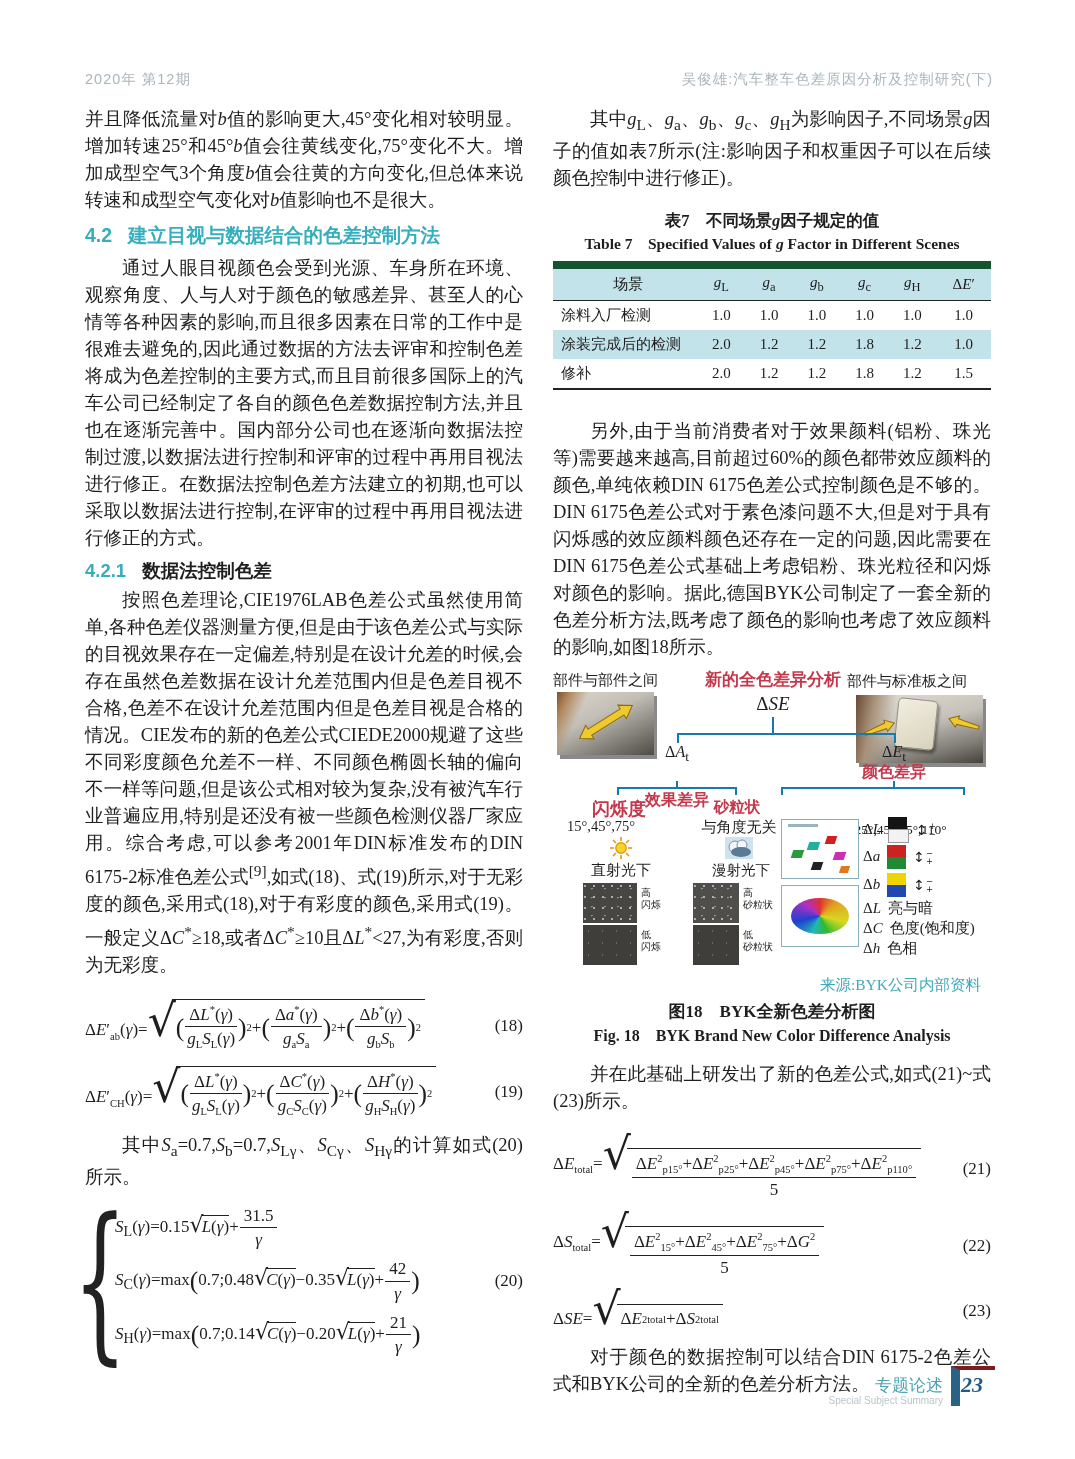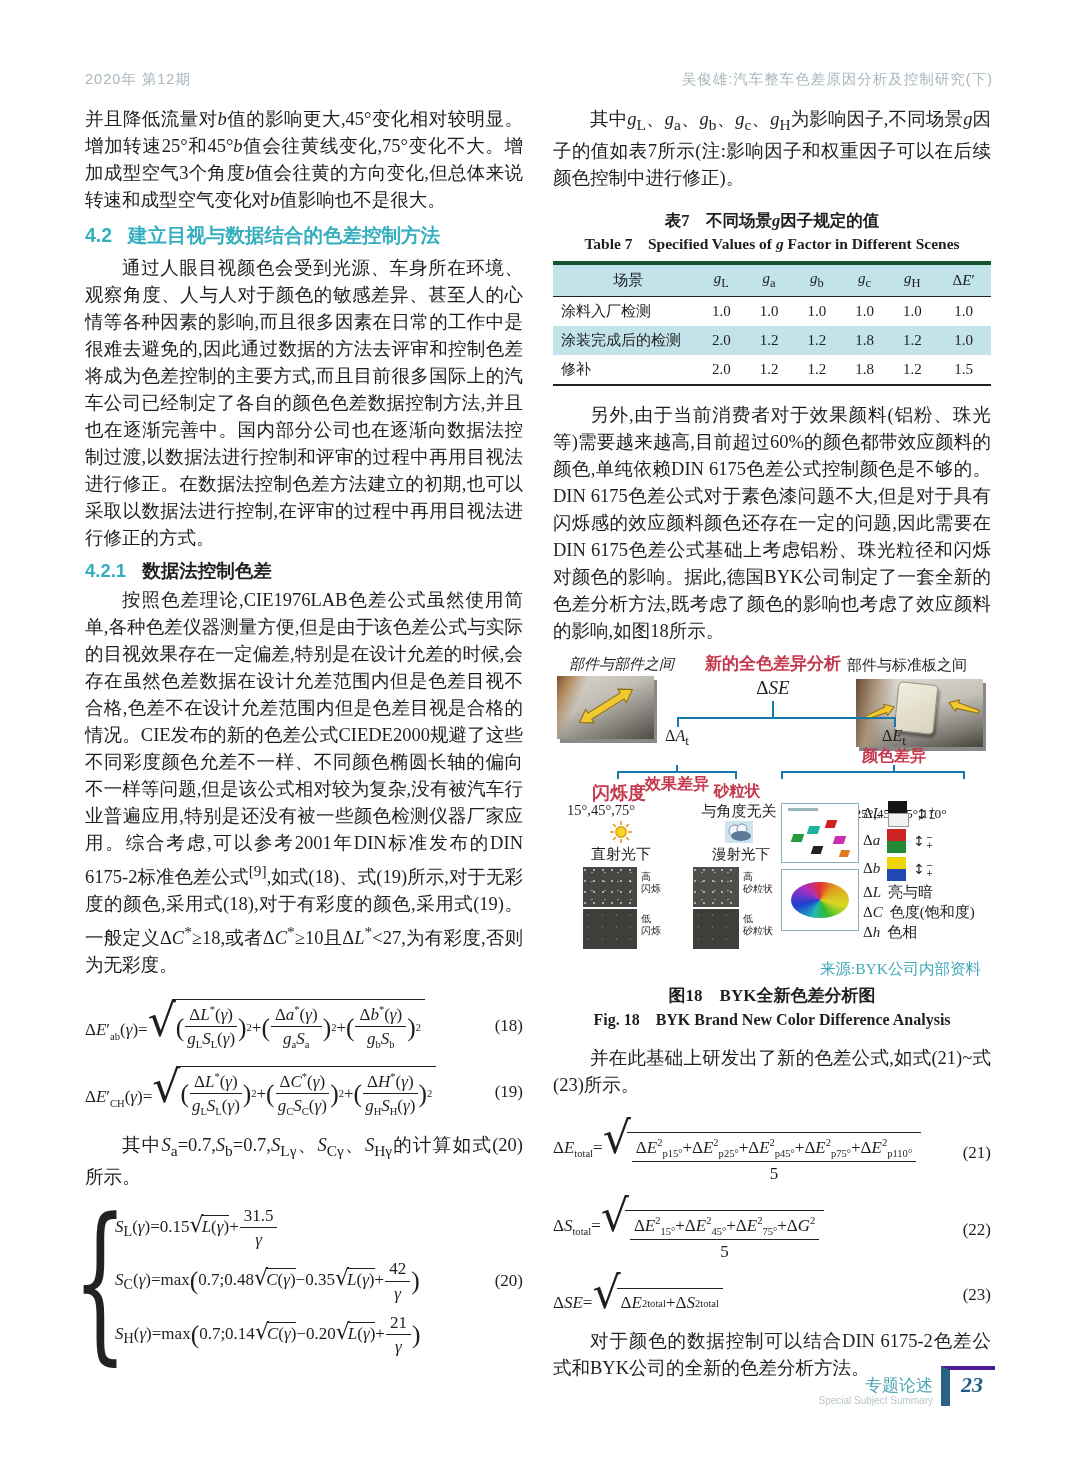--- a/index.html
+++ b/index.html
@@ -32,21 +32,21 @@
   .bp{font-size:1.5em;font-weight:300;vertical-align:middle;line-height:1;}
   .eqrow sup,.eqrow sub{font-size:.62em;}
   .eq20wrap{display:flex;align-items:center;margin:8px 0;}
   .brace{width:30px;display:flex;align-items:center;justify-content:center;overflow:visible;}
   .brace::before{content:'{';font-family:"DejaVu Serif",serif;font-size:170px;font-weight:200;
         transform:scaleX(.5);line-height:0;color:#222;}
   .eq20lines{display:flex;flex-direction:column;gap:8px;font-size:17px;}
   
   .tcap-zh{margin-top:18px;text-align:center;font-weight:700;font-size:16.5px;}
   .tcap-en{text-align:center;font-weight:700;font-size:15.5px;margin:2px 0 6px 0;}
-  table.t7{width:100%;border-collapse:collapse;font-size:15px;border-top:4px solid #14532d;border-bottom:2px solid #222;margin-bottom:16px;}
+  table.t7{width:100%;border-collapse:collapse;font-size:15px;border-top:8px solid #14532d;border-bottom:2px solid #222;margin-bottom:28px;}
   table.t7 th,table.t7 td{padding:5px 2px;text-align:center;font-weight:400;}
   table.t7 thead tr{background:#c3e3eb;border-bottom:1px solid #222;}
   table.t7 tr.stripe{background:#c3e3eb;}
   table.t7 td:first-child,table.t7 th:first-child{text-align:left;padding-left:8px;width:33%;}
   table.t7 th:first-child{text-align:center;}
   
   .fig{position:relative;height:300px;margin-top:10px;font-size:15px;}
   .abs{position:absolute;}
   .red{color:#c5384c;font-weight:700;}
   .ln{position:absolute;background:#1879ad;}
@@ -71,21 +71,21 @@
   .udar{display:flex;align-items:center;gap:1px;}
   .udar .ar{font-size:14px;font-family:"DejaVu Sans",sans-serif;}
   .signs{display:flex;flex-direction:column;font-size:8.5px;line-height:8px;font-family:"DejaVu Sans",sans-serif;}
   .fig-src{text-align:right;color:#3fa9bb;font-size:15.5px;margin:4px 10px 2px 0;}
   .fcap-zh{text-align:center;font-weight:700;font-size:17px;margin-top:4px;}
   .fcap-en{text-align:center;font-weight:700;font-size:16px;margin:3px 0 10px 0;}
   
   .foot{position:absolute;right:80px;top:1366px;display:flex;align-items:flex-end;}
   .foot .zh{color:#4aa3b1;font-size:17px;text-align:right;line-height:18px;}
   .foot .en{color:#b9c6cb;font-size:10px;font-family:"Liberation Sans","DejaVu Sans",sans-serif;text-align:right;}
-  .pgbox{margin-left:8px;border-top:4px solid #4c1d95;border-left:9px solid #2a6285;padding:2px 12px 8px 11px;}
+  .pgbox{margin-left:8px;border-top:4px solid #7f1d1d;border-left:9px solid #2a6285;padding:2px 12px 8px 1px;}
   .pgnum{font-style:italic;font-weight:700;font-size:22px;color:#1d5c86;font-family:"Liberation Serif",serif;}
   .icon-svg{display:block;}
 </style>
 </head>
 <body>
 
 <div class="page">
 
   <div class="page-header">
     <span>2020年 第12期</span>
@@ -202,21 +202,21 @@
           <td>1.8</td>
           <td>1.2</td>
           <td>1.5</td>
         </tr>
       </tbody>
     </table>
 
     <p class="body ind">另外,由于当前消费者对于效果颜料(铝粉、珠光等)需要越来越高,目前超过60%的颜色都带效应颜料的颜色,单纯依赖DIN 6175色差公式控制颜色是不够的。DIN 6175色差公式对于素色漆问题不大,但是对于具有闪烁感的效应颜料颜色还存在一定的问题,因此需要在DIN 6175色差公式基础上考虑铝粉、珠光粒径和闪烁对颜色的影响。据此,德国BYK公司制定了一套全新的色差分析方法,既考虑了颜色的影响也考虑了效应颜料的影响,如图18所示。</p>
 
     <div class="fig">
-      <div class="abs" style="left:16px;top:0;font-style:italic;">部件与部件之间</div>
+      <div class="abs" style="left:0;top:0;">部件与部件之间</div>
       <div class="photo photo-l" style="left:4px;top:21px;width:97px;height:63px;">
         <svg class="icon-svg" width="66" height="20" viewBox="0 0 66 20" style="position:absolute;left:16px;top:20px;transform:rotate(-32deg);">
           <path d="M2 10 L14 2 L14 6.5 L52 6.5 L52 2 L64 10 L52 18 L52 13.5 L14 13.5 L14 18 Z" fill="#f0c830" stroke="#8a6a10" stroke-width="1"></path>
         </svg>
       </div>
 
       <div class="abs red" style="left:128px;top:-3px;width:184px;text-align:center;font-size:17px;">新的全色差异分析</div>
       <div class="abs" style="left:128px;top:22px;width:184px;text-align:center;font-size:19px;">Δ<i>SE</i></div>
 
       <div class="abs" style="left:294px;top:1px;width:144px;">部件与标准板之间</div>

